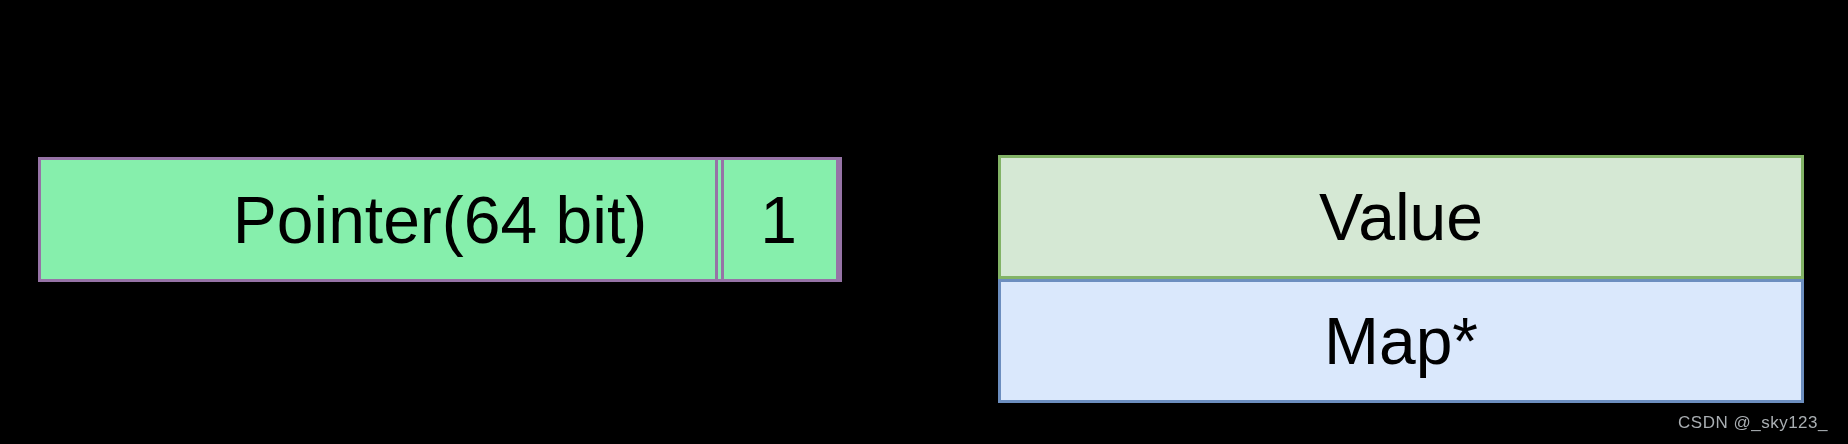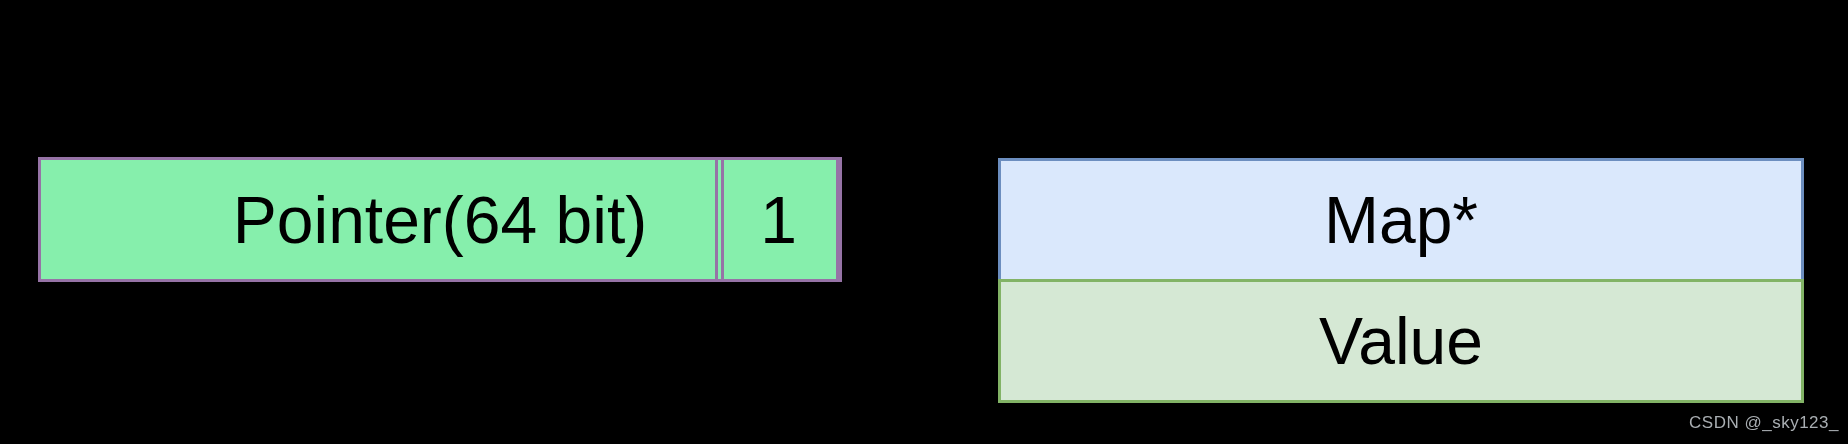--- a/index.html
+++ b/index.html
@@ -97,40 +97,40 @@
     background: #d5e8d4;
     border: 3px solid #82b366;
     margin-top: -3px;
     position: relative;
     z-index: 2;
   }
 
   
   .watermark {
     position: absolute;
-    right: 9px;
+    right: 20px;
     bottom: 11px;
     font-size: 17px;
     color: #a9aeb2;
     letter-spacing: 0.5px;
     white-space: nowrap;
   }
 </style>
 </head>
 <body>
 
 <div id="canvas">
 
   <div class="pointer-box">
     <div class="pointer-label">Pointer(64 bit)</div>
     <div class="pointer-divider-outer"></div>
     <div class="pointer-divider-inner"></div>
     <div class="pointer-count-cell">1</div>
   </div>
 
   <div class="object-box">
+    <div class="object-cell value">Value</div>
     <div class="object-cell map">Map*</div>
-    <div class="object-cell value">Value</div>
   </div>
 
   <div class="watermark">CSDN @_sky123_</div>
 
 </div>
 
 </body></html>

